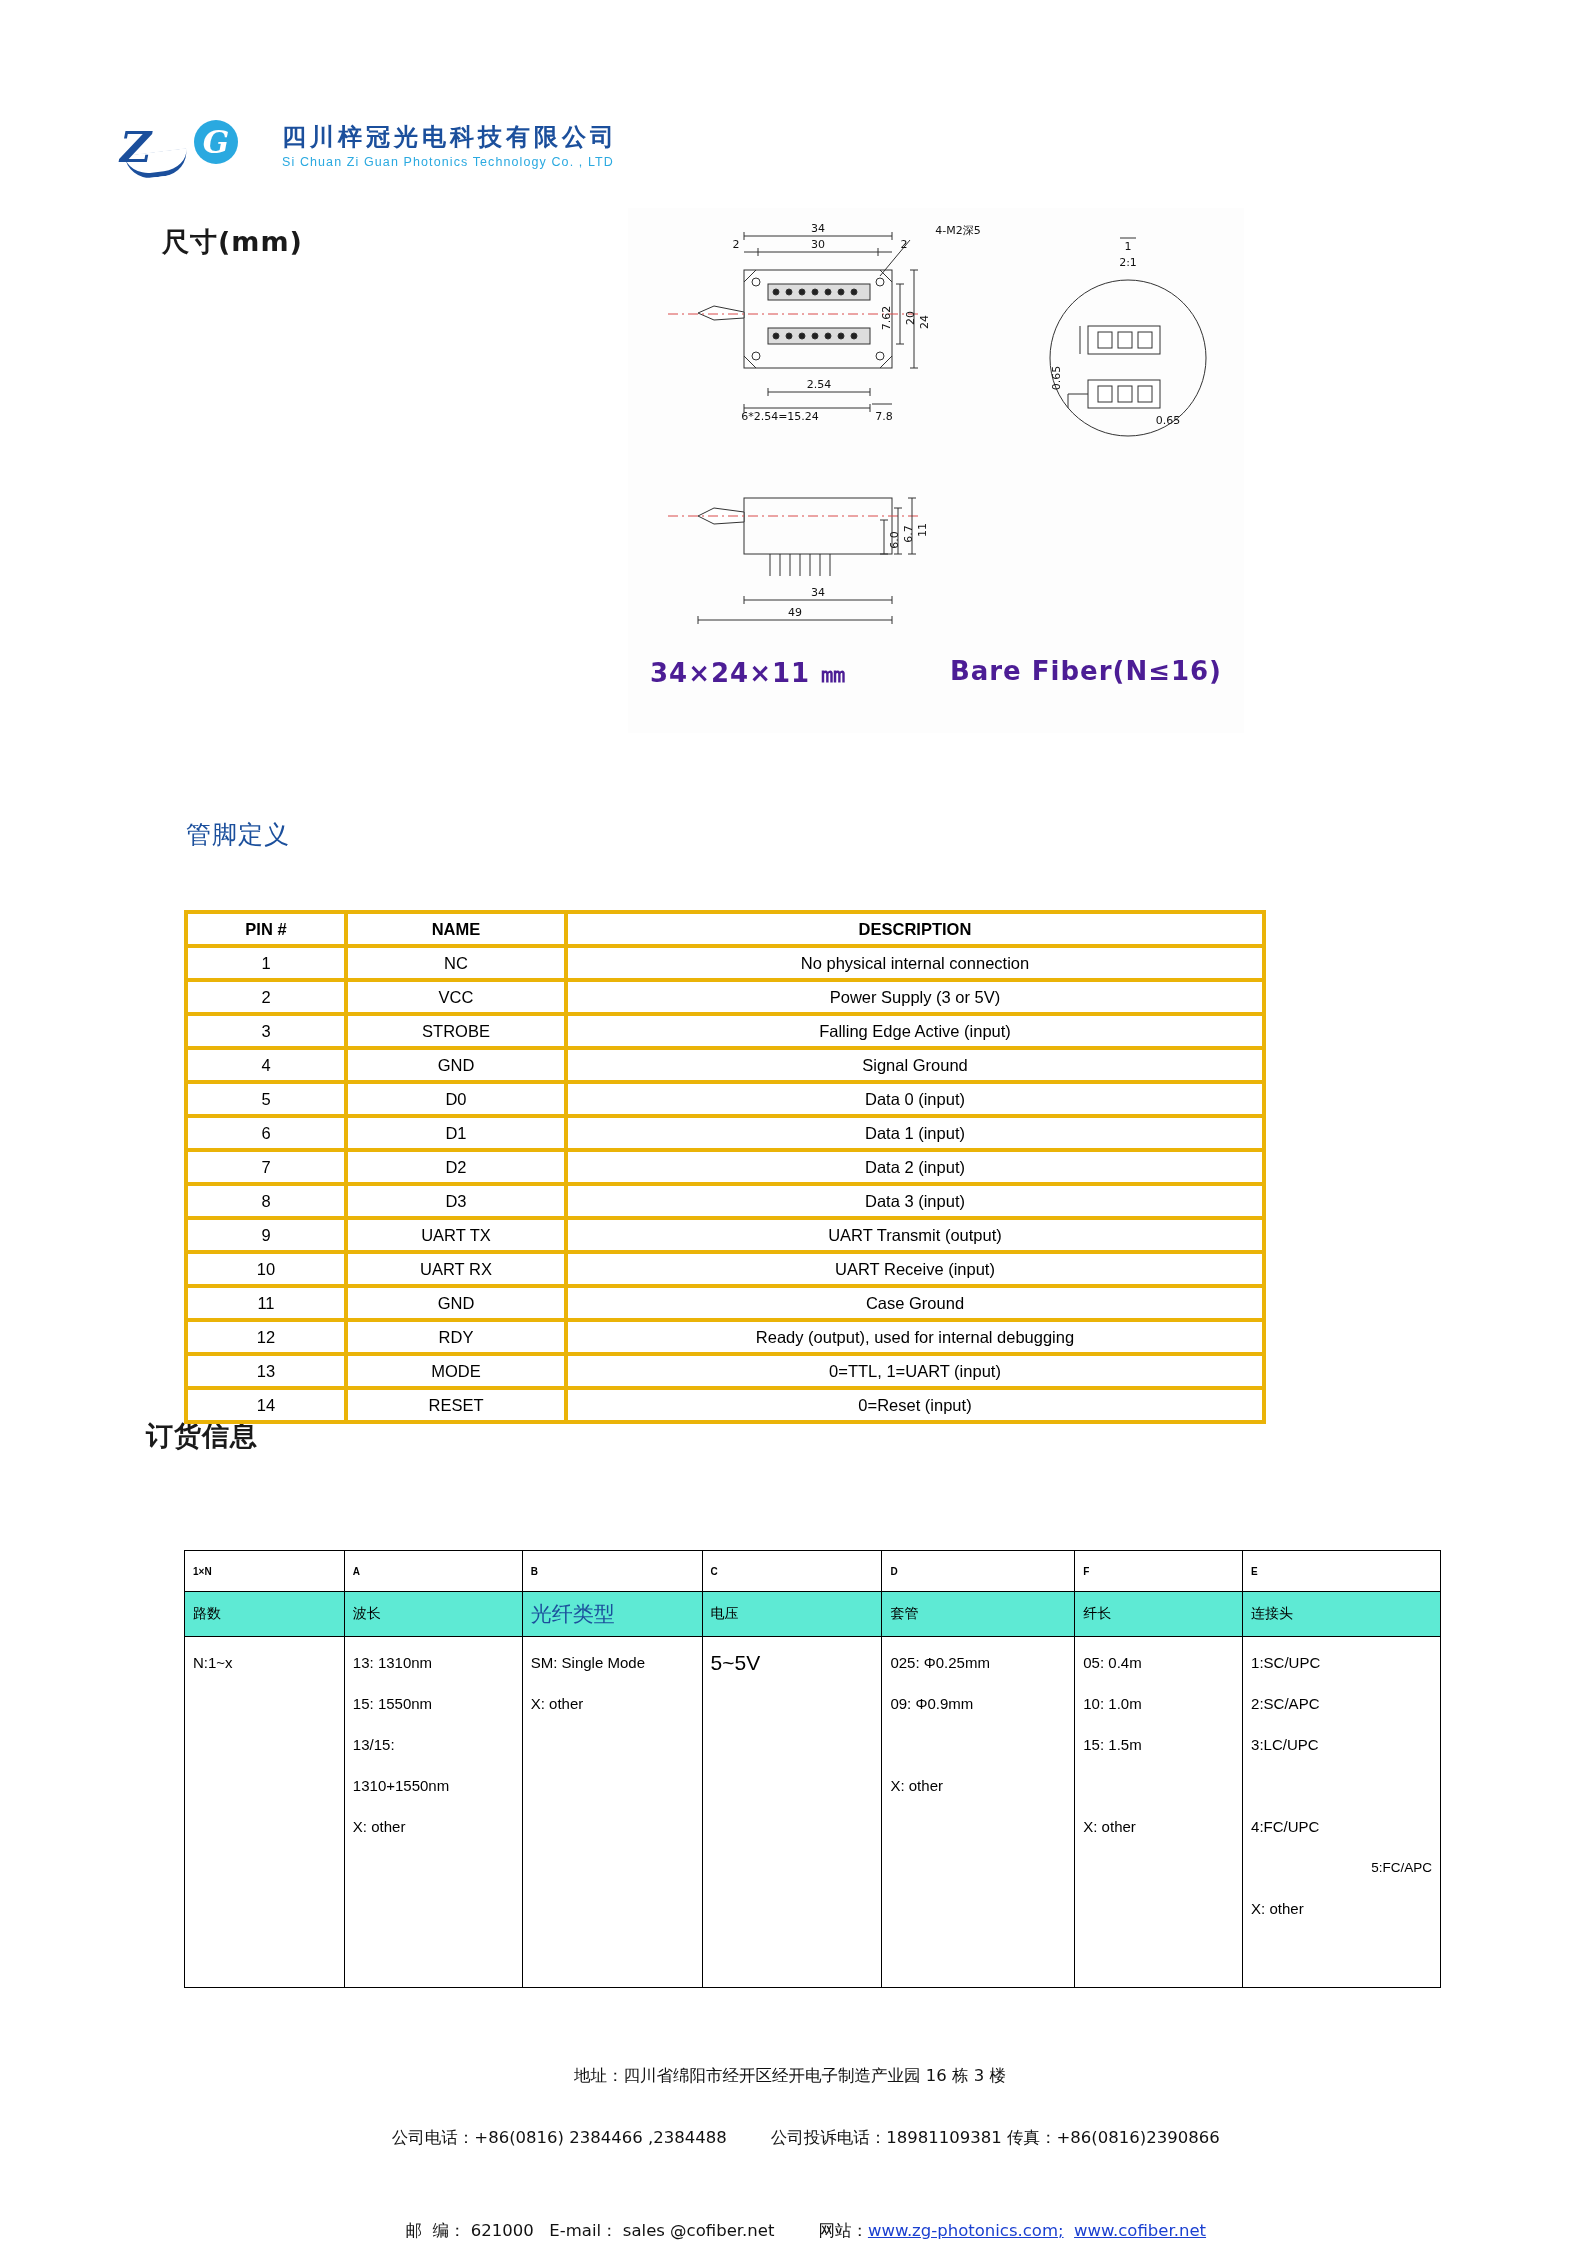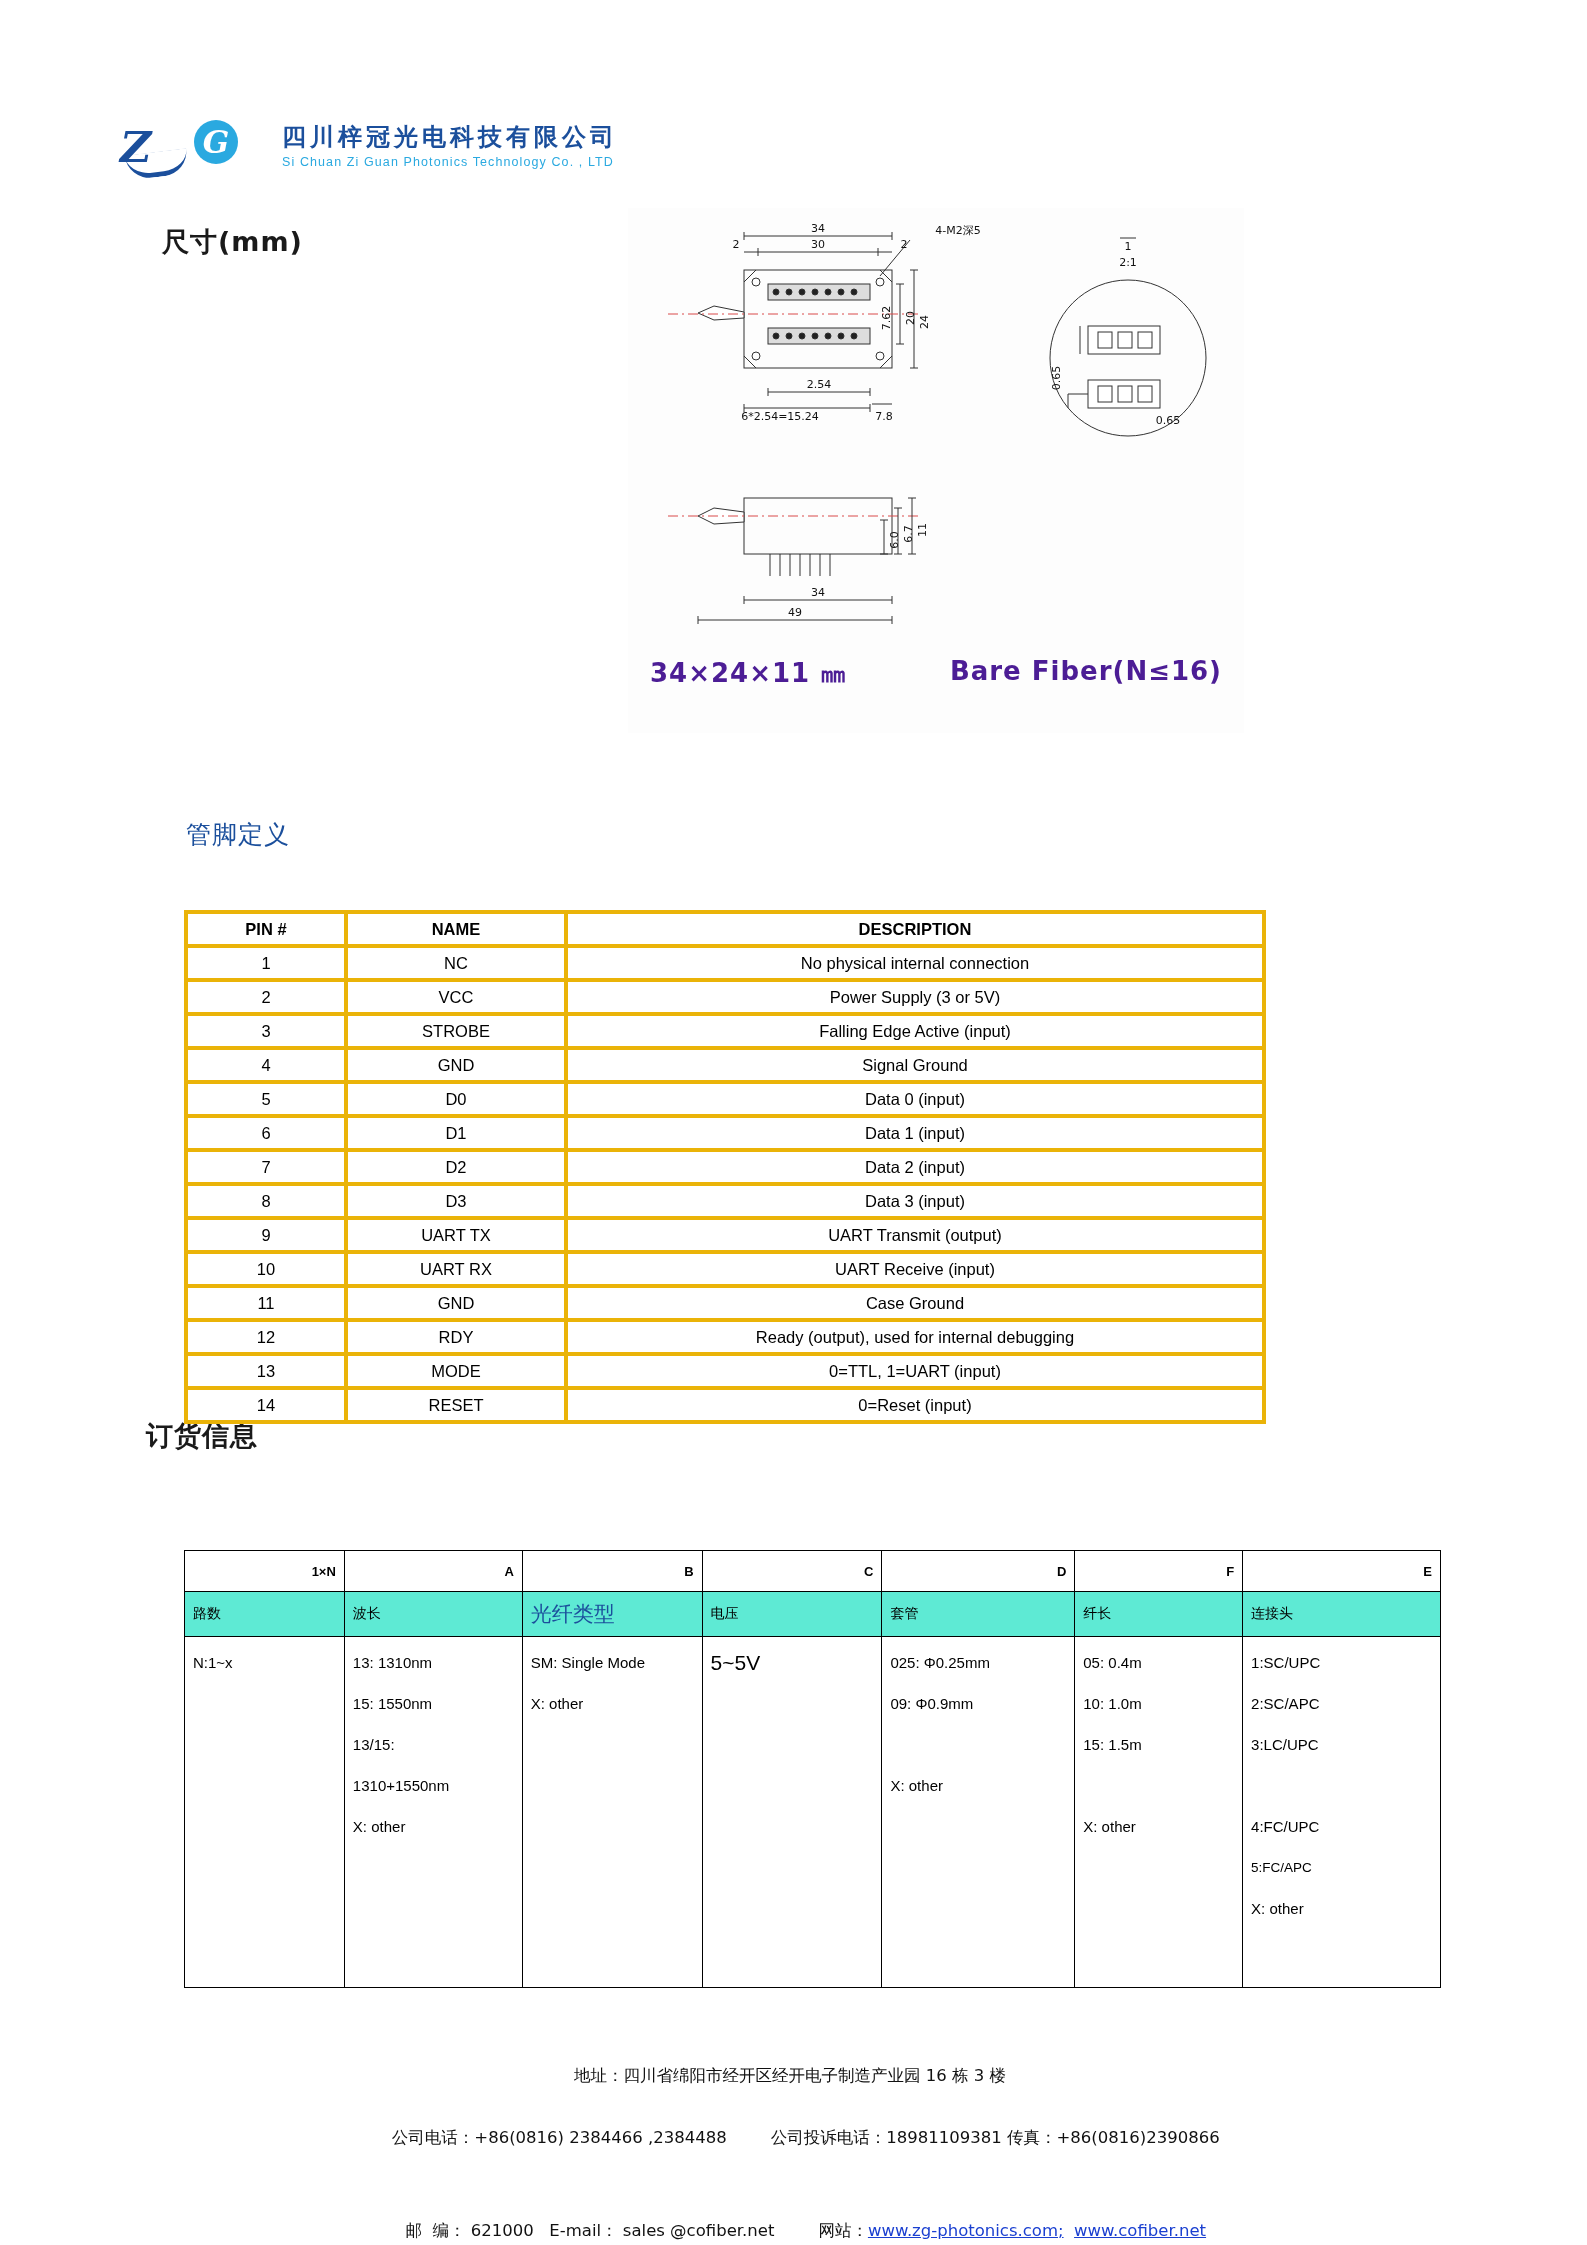--- a/index.html
+++ b/index.html
@@ -160,24 +160,24 @@
     border-collapse: collapse;
     font-family: "Liberation Sans", sans-serif;
     font-size: 15px;
   }
   .order-table td, .order-table th {
     border: 1px solid #000;
     padding: 5px 8px;
     vertical-align: top;
   }
   .order-table thead th {
-    text-align: right;
+    text-align: left;
     font-weight: bold;
     height: 30px;
-    font-size: 13px;
+    font-size: 10px;
     vertical-align: middle;
   }
   .order-table tr.subhead td {
     background: #5eead4;
     font-family: "DejaVu Sans", sans-serif;
     font-size: 14px;
     height: 34px;
     vertical-align: middle;
   }
   .order-table tr.subhead td.big {
@@ -188,21 +188,21 @@
     height: 340px;
     font-size: 15px;
     line-height: 41px;
   }
   .order-table tr.body td.volt {
     font-size: 21px;
     line-height: 41px;
   }
   .cell-line { display: block; }
   .cell-gap { display: block; height: 41px; }
-  .cell-small { font-size: 13.5px; }
+  .cell-small { font-size: 13.5px; text-align: right; }
 
   
   .footer {
     position: absolute;
     left: 140px;
     top: 2060px;
     width: 1300px;
     font-family: "DejaVu Sans", sans-serif;
     font-size: 16.5px;
     line-height: 31px;

